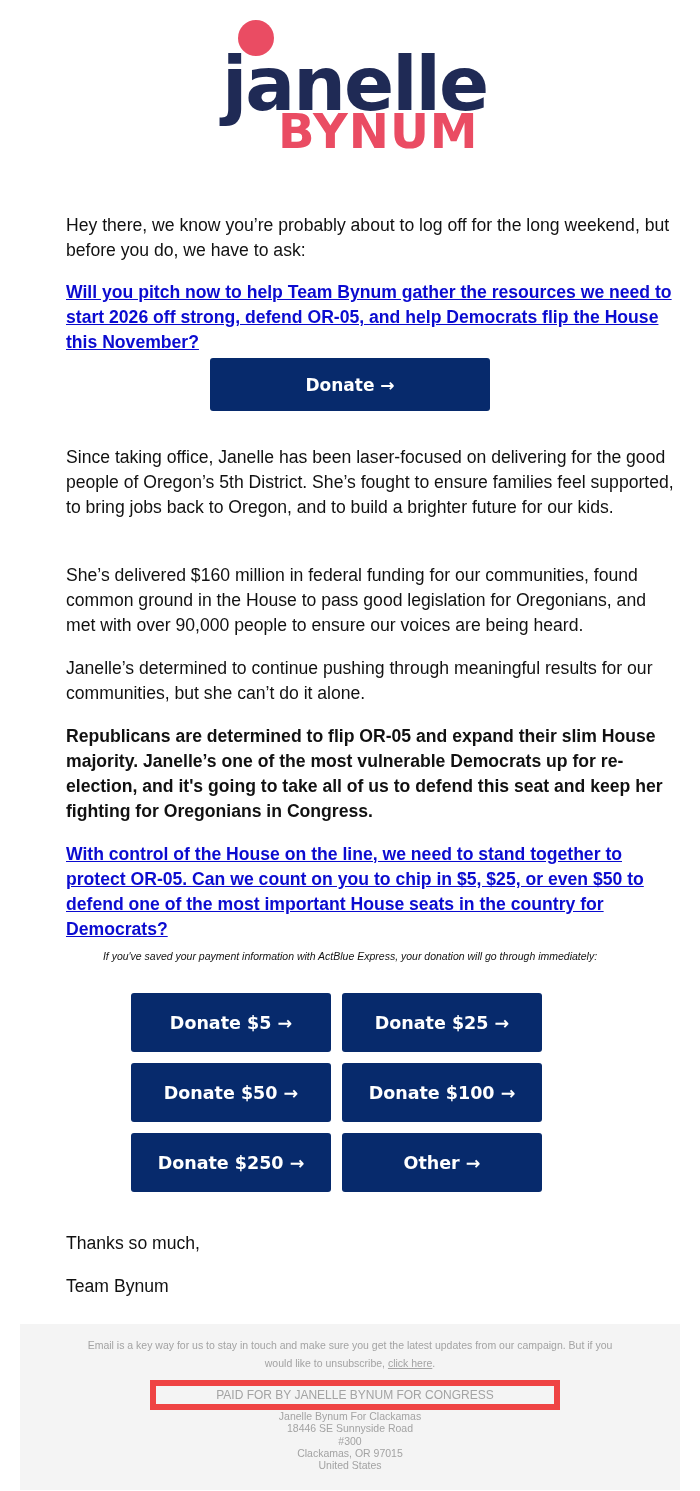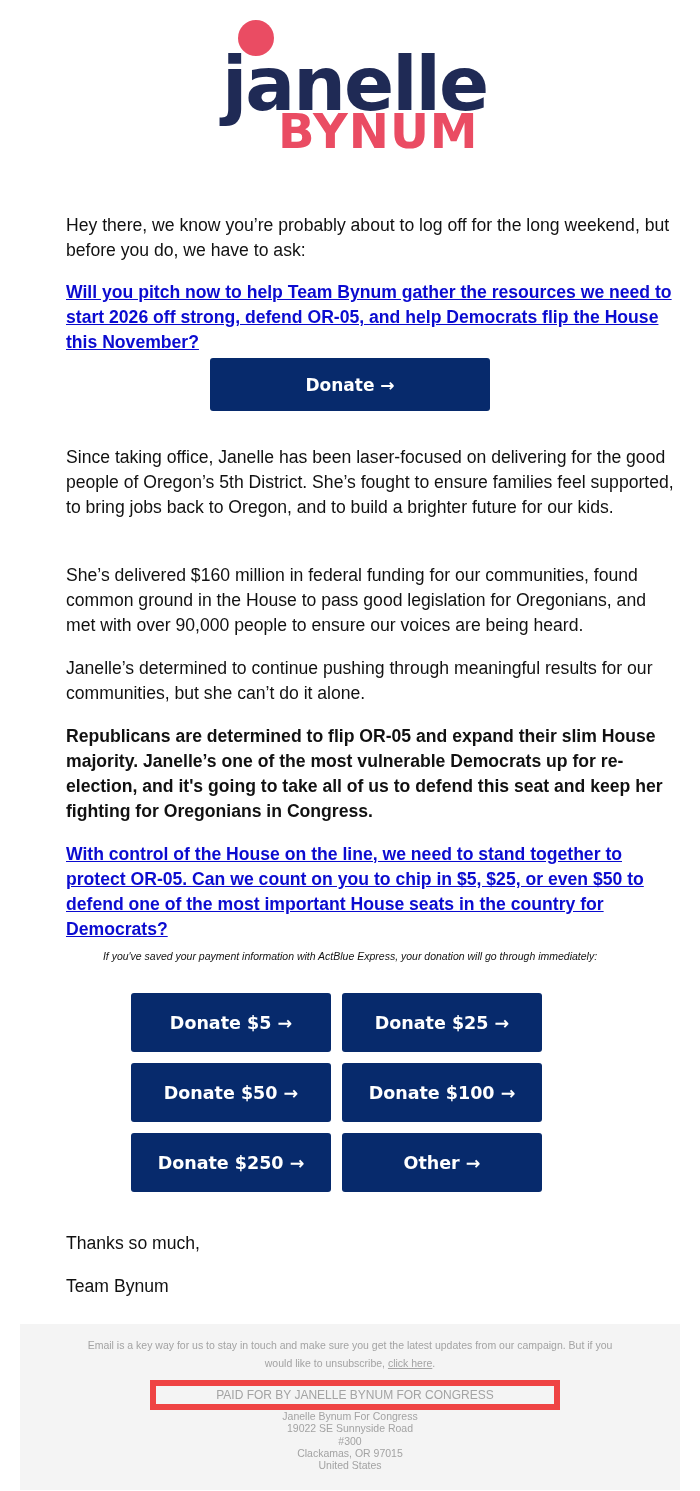--- a/index.html
+++ b/index.html
@@ -57,19 +57,19 @@
 <a href="#" class="btn small" style="left:131px; top:1133px;">Donate $250 →</a>
 <a href="#" class="btn small" style="left:342px; top:1133px;">Other →</a>
 
 <p class="p" style="top:1215px;">Thanks so much,</p>
 <p class="p" style="top:1258px;">Team Bynum</p>
 
 <div class="footer">
   <div class="msg"><span>Email is a key way for us to stay in touch and make sure you get the latest updates from our campaign. But if you would like to unsubscribe, </span><a href="#">click here</a><span>.</span></div>
   <div class="paid">PAID FOR BY JANELLE BYNUM FOR CONGRESS</div>
   <div class="addr">
-    <div>Janelle Bynum For Congress</div>
-    <div>19022 SE Sunnyside Road</div>
+    <div>Janelle Bynum For Clackamas</div>
+    <div>18446 SE Sunnyside Road</div>
     <div>#300</div>
     <div>Clackamas, OR 97015</div>
     <div>United States</div>
   </div>
 </div>
 
 </body></html>

